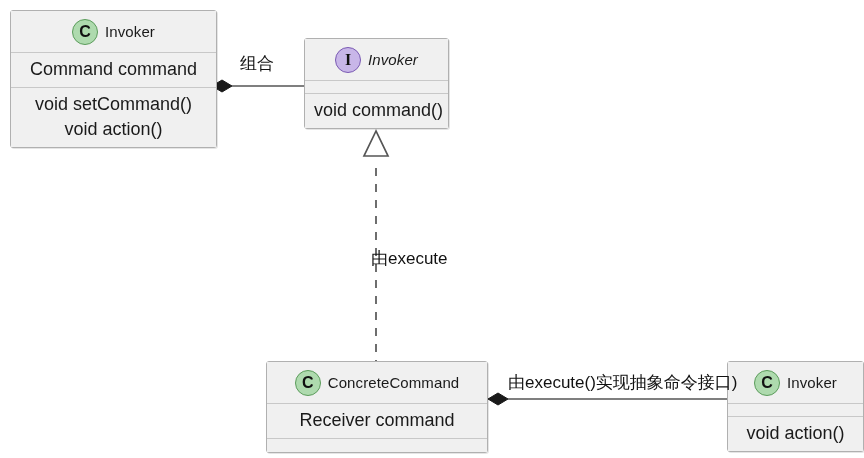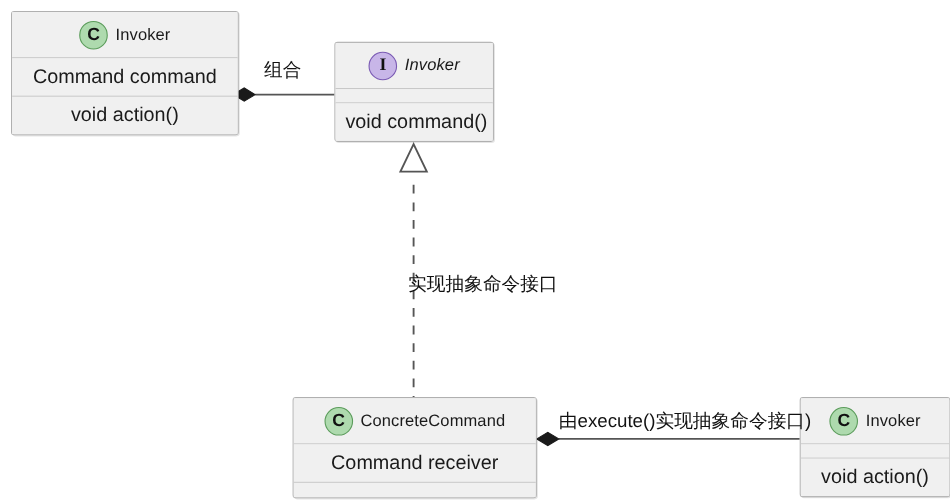--- a/index.html
+++ b/index.html
@@ -146,20 +146,21 @@
 
   <div class="uml-class" style="left:10px; top:10px; width:207px;">
     <div class="uml-compartment uml-title">
       <span class="stereo-icon class-icon">C</span>
       <span class="title-text">Invoker</span>
     </div>
     <div class="uml-compartment uml-members">
       <div class="member-line">Command command</div>
     </div>
     <div class="uml-compartment uml-members last">
+      <div class="member-line">void setCommand()</div>
       <div class="member-line">void action()</div>
     </div>
   </div>
 
   <div class="uml-class" style="left:304px; top:38px; width:145px;">
     <div class="uml-compartment uml-title">
       <span class="stereo-icon interface-icon">I</span>
       <span class="title-text italic">Invoker</span>
     </div>
     <div class="uml-compartment empty"></div>
@@ -167,35 +168,35 @@
       <div class="member-line">void command()</div>
     </div>
   </div>
 
   <div class="uml-class" style="left:266px; top:361px; width:222px;">
     <div class="uml-compartment uml-title">
       <span class="stereo-icon class-icon">C</span>
       <span class="title-text">ConcreteCommand</span>
     </div>
     <div class="uml-compartment uml-members">
-      <div class="member-line">Command receiver</div>
+      <div class="member-line">Receiver command</div>
     </div>
     <div class="uml-compartment empty last"></div>
   </div>
 
   <div class="uml-class" style="left:727px; top:361px; width:137px;">
     <div class="uml-compartment uml-title">
       <span class="stereo-icon class-icon">C</span>
       <span class="title-text">Invoker</span>
     </div>
     <div class="uml-compartment empty"></div>
     <div class="uml-compartment uml-members last">
       <div class="member-line">void action()</div>
     </div>
   </div>
 
   <div class="edge-label cjk" style="left:240px; top:52px;">组合</div>
 
-  <div class="edge-label cjk" style="left:371px; top:247px;">实现抽象命令接口</div>
+  <div class="edge-label cjk" style="left:371px; top:247px;">由execute</div>
 
   <div class="edge-label cjk" style="left:508px; top:371px;">由execute()实现抽象命令接口)</div>
 
 </div>
 
 </body></html>

